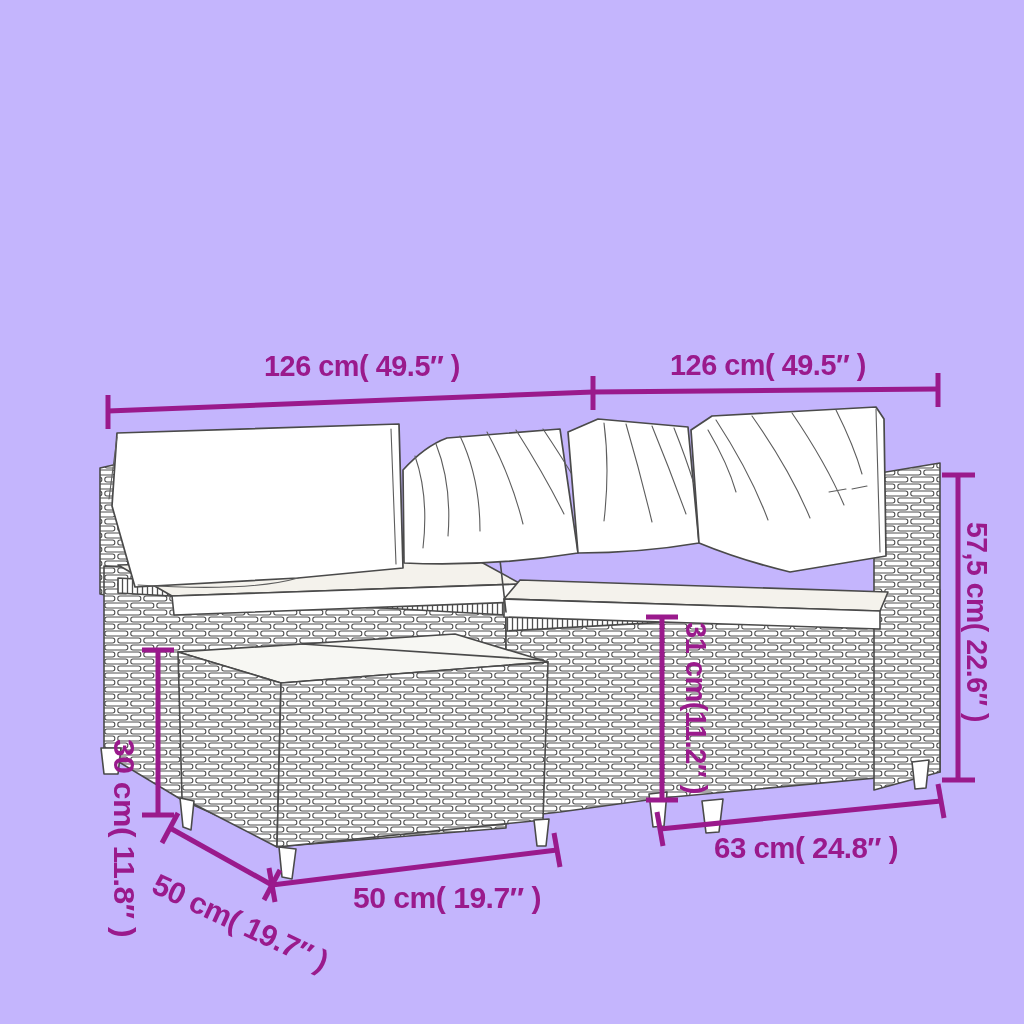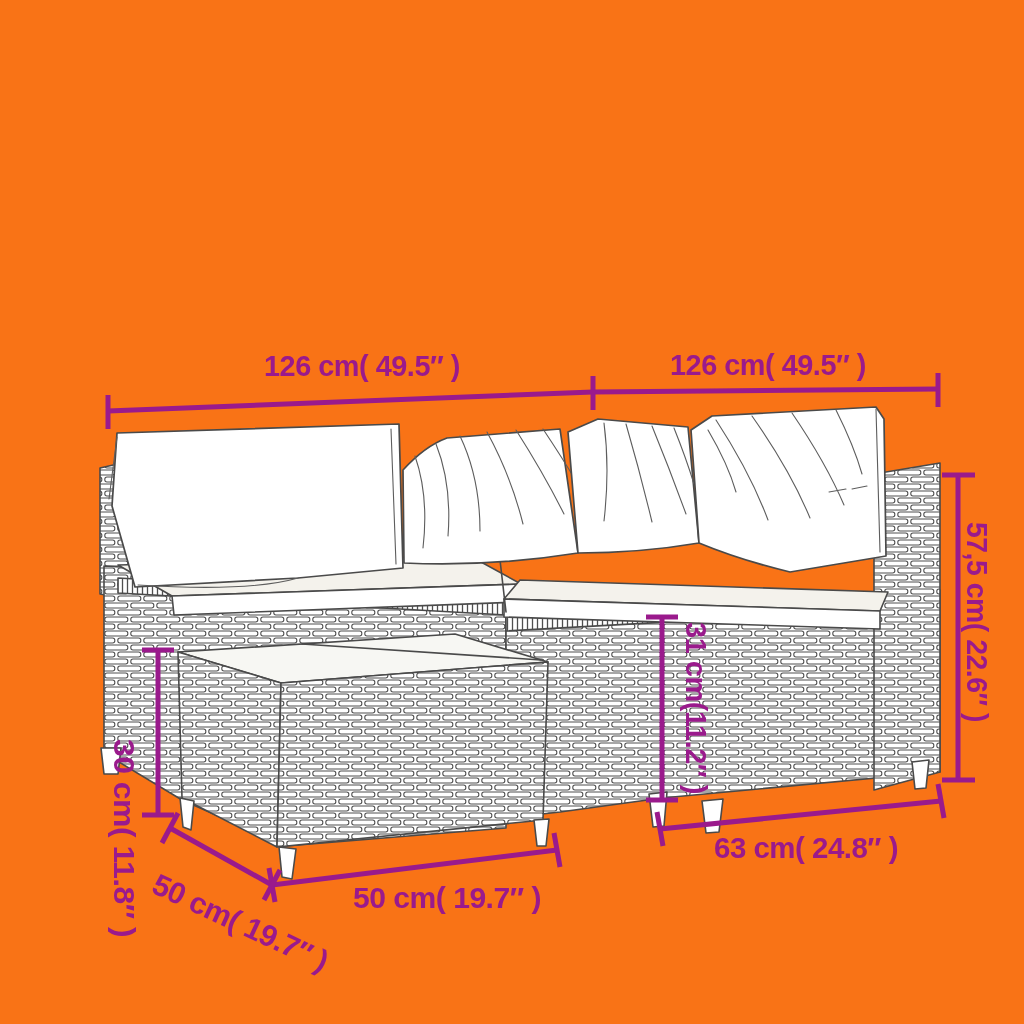--- a/index.html
+++ b/index.html
@@ -1,16 +1,16 @@
 <!DOCTYPE html>
 <html style="--accent: #9a1a8c; --ink: #4a4a4a;"><head>
 <meta charset="utf-8">
 <style>
   html,body{margin:0;padding:0;background:#ffffff;}
-  .frame{position:relative;width:1024px;height:1024px;background:#f97316;overflow:hidden;
+  .frame{position:relative;width:1024px;height:1024px;background:#c4b5fd;overflow:hidden;
          font-family:"Liberation Sans", sans-serif;}
   svg{display:block;}
   .ink{stroke:var(--ink,#4a4a4a);fill:none;stroke-width:1.6;stroke-linejoin:round;stroke-linecap:round;}
   .weave-fill{fill:url(#weave);}
   .stitch-fill{fill:url(#stitch);}
   .cushion{fill:#ffffff;stroke:var(--ink,#4a4a4a);stroke-width:1.7;stroke-linejoin:round;}
   .wrinkle{stroke:#5d5d5d;stroke-width:1.1;fill:none;stroke-linecap:round;}
   .seat-top{fill:#f4f2ec;stroke:var(--ink,#4a4a4a);stroke-width:1.6;stroke-linejoin:round;}
   .seat-front{fill:#ffffff;stroke:var(--ink,#4a4a4a);stroke-width:1.6;stroke-linejoin:round;}
   .table-top{fill:#f7f7f3;stroke:var(--ink,#4a4a4a);stroke-width:1.7;stroke-linejoin:round;}

